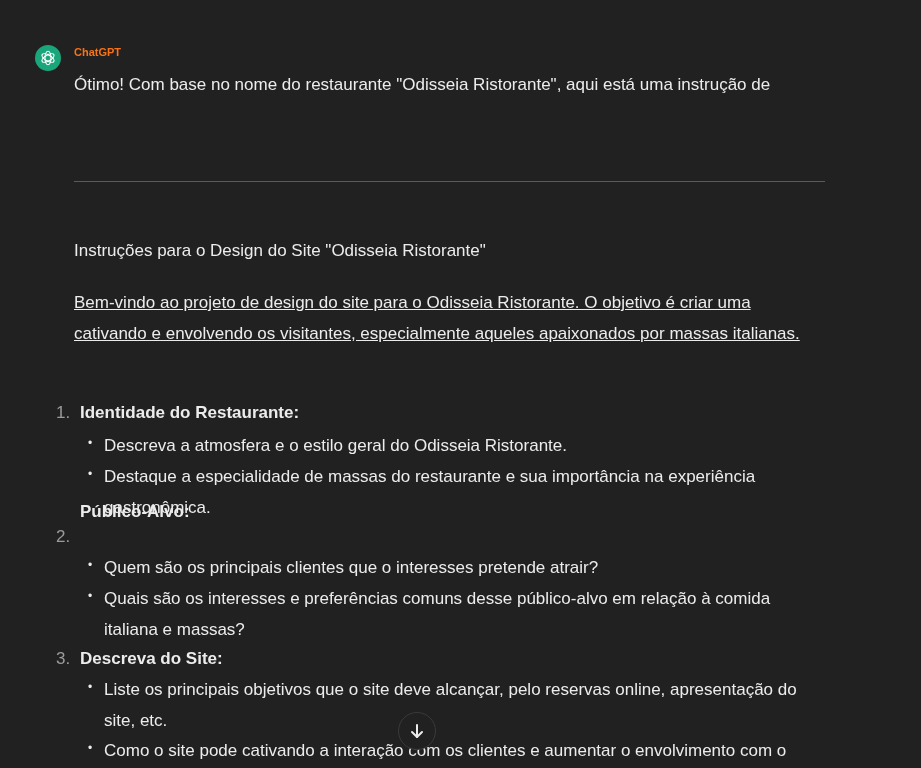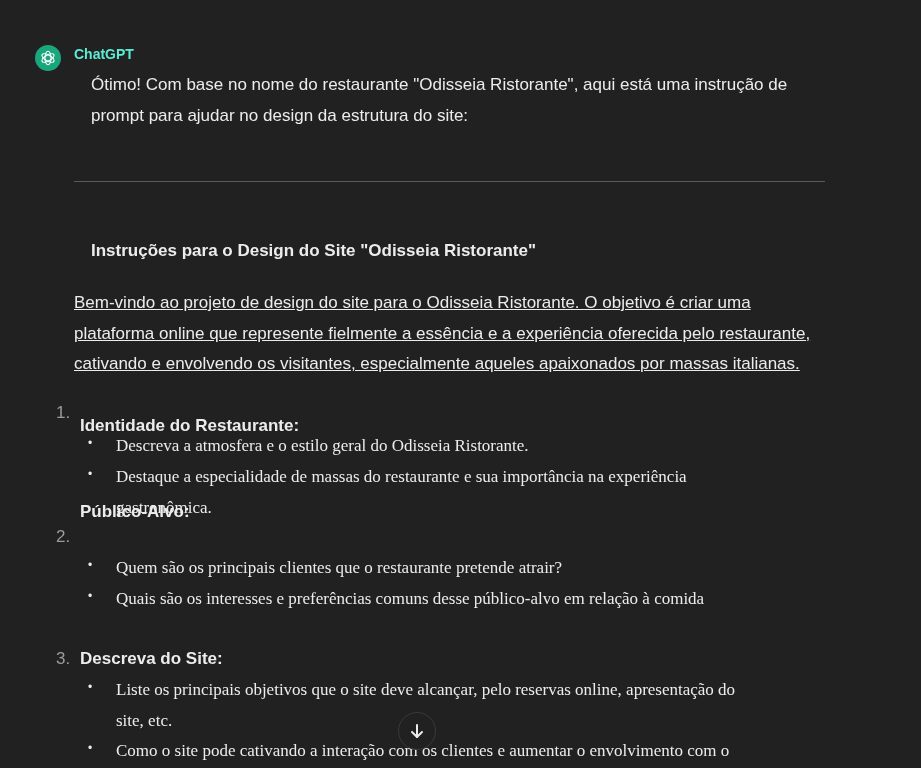--- a/index.html
+++ b/index.html
@@ -7,29 +7,29 @@
     width:921px; height:768px; overflow:hidden;
     background:#212121; color:#ececec;
     font-family:"Liberation Sans", "DejaVu Sans", sans-serif;
     font-size:17px; position:relative;
   }
   .msg { position:absolute; left:0; top:0; width:921px; }
   .avatar {
     position:absolute; left:35px; top:45px; width:26px; height:26px;
     border-radius:50%; background:#19a67a; display:flex; align-items:center; justify-content:center;
   }
-  .author { position:absolute; left:74px; top:46px; font-weight:bold; font-size:14px; color:#5eead4; }
-  .content { position:absolute; left:74px; top:70px; width:760px; line-height:30.5px;margin-left:17px; }
+  .author { position:absolute; left:74px; top:46px; font-weight:bold; font-size:11px; color:#f97316; }
+  .content { position:absolute; left:74px; top:70px; width:760px; line-height:30.5px; }
   .content p { margin:0; }
   .divider { position:absolute; left:74px; top:181px; width:751px; height:1px; background:#5a5a5a; }
-  .heading { position:absolute; left:91px; top:236px; font-weight:bold; line-height:30px; }
+  .heading { position:absolute; left:74px; top:236px; font-weight:normal; line-height:30px; }
   .intro { position:absolute; left:74px; top:288px; width:770px; line-height:30.5px;text-decoration:underline; }
   .num { position:absolute; left:56px; color:#9b9b9b; }
   .li-title { position:absolute; left:80px; font-weight:bold; }
-  .sub { position:absolute; left:116px; width:720px; line-height:30.5px;font-family:Liberation Serif, serif; }
+  .sub { position:absolute; left:104px; width:720px; line-height:30.5px; }
   .bullet { position:absolute; left:88px; font-size:12px; }
   .scroll-btn {
     position:absolute; left:398px; top:712px; width:36px; height:36px; border-radius:50%;
     border:1px solid #3a3a3a; background:#212121; display:flex; align-items:center; justify-content:center;
   }
 </style>
 </head>
 <body>
 
 <div class="msg">
@@ -37,57 +37,56 @@
     <svg width="18" height="18" viewBox="0 0 24 24" fill="none" stroke="#ffffff" stroke-width="1.6">
       <ellipse cx="12" cy="12" rx="4" ry="9"></ellipse>
       <ellipse cx="12" cy="12" rx="4" ry="9" transform="rotate(60 12 12)"></ellipse>
       <ellipse cx="12" cy="12" rx="4" ry="9" transform="rotate(120 12 12)"></ellipse>
     </svg>
   </div>
   <div class="author">ChatGPT</div>
 
   <div class="content">
     <p>Ótimo! Com base no nome do restaurante "Odisseia Ristorante", aqui está uma instrução de</p>
-    <p>prompt para ajudar no design da estrutura do site:</p>
   </div>
 
   <div class="divider"></div>
 
   <div class="heading">Instruções para o Design do Site "Odisseia Ristorante"</div>
 
   <div class="intro">
     <div>Bem-vindo ao projeto de design do site para o Odisseia Ristorante. O objetivo é criar uma</div>
-    <div>plataforma online que represente fielmente a essência e a experiência oferecida pelo restaurante,</div>
     <div>cativando e envolvendo os visitantes, especialmente aqueles apaixonados por massas italianas.</div>
   </div>
 
   <div>
     <span class="num" style="top:403px">1.</span>
-    <span class="li-title" style="top:416px">Identidade do Restaurante:</span>
+    <span class="li-title" style="top:403px">Identidade do Restaurante:</span>
     <span class="bullet" style="top:436px">•</span>
     <div class="sub" style="top:431px">
       <div>Descreva a atmosfera e o estilo geral do Odisseia Ristorante.</div>
     </div>
     <span class="bullet" style="top:467px">•</span>
     <div class="sub" style="top:462px">
       <div>Destaque a especialidade de massas do restaurante e sua importância na experiência</div>
       <div>gastronômica.</div>
     </div>
   </div>
 
   <div>
     <span class="num" style="top:527px">2.</span>
     <span class="li-title" style="top:502px">Público-Alvo:</span>
     <span class="bullet" style="top:558px">•</span>
     <div class="sub" style="top:553px">
-      <div>Quem são os principais clientes que o restaurante pretende atrair?</div>
+      <div>Quem são os principais clientes que o interesses pretende atrair?</div>
     </div>
     <span class="bullet" style="top:589px">•</span>
     <div class="sub" style="top:584px">
       <div>Quais são os interesses e preferências comuns desse público-alvo em relação à comida</div>
+      <div>italiana e massas?</div>
     </div>
   </div>
 
   <div>
     <span class="num" style="top:649px">3.</span>
     <span class="li-title" style="top:649px">Descreva do Site:</span>
     <span class="bullet" style="top:680px">•</span>
     <div class="sub" style="top:675px">
       <div>Liste os principais objetivos que o site deve alcançar, pelo reservas online, apresentação do</div>
       <div>site, etc.</div>

